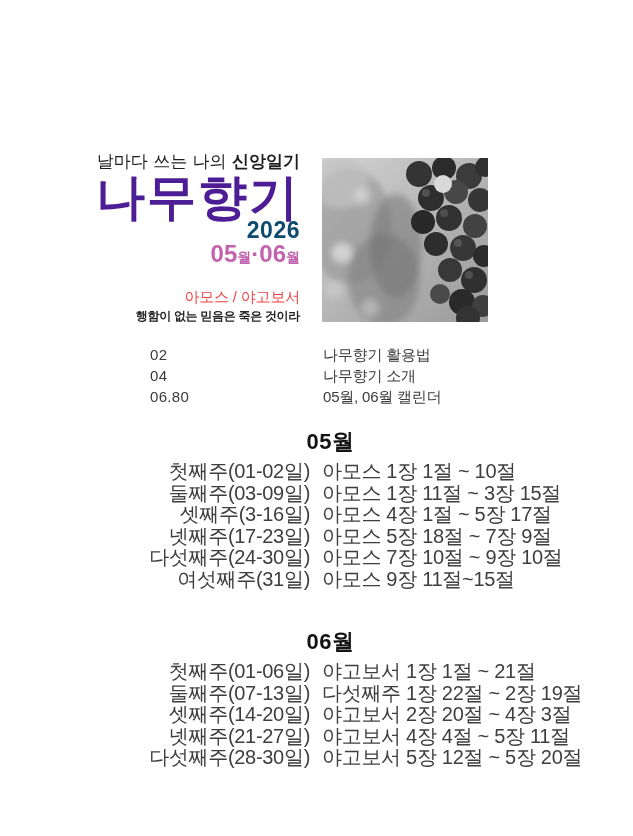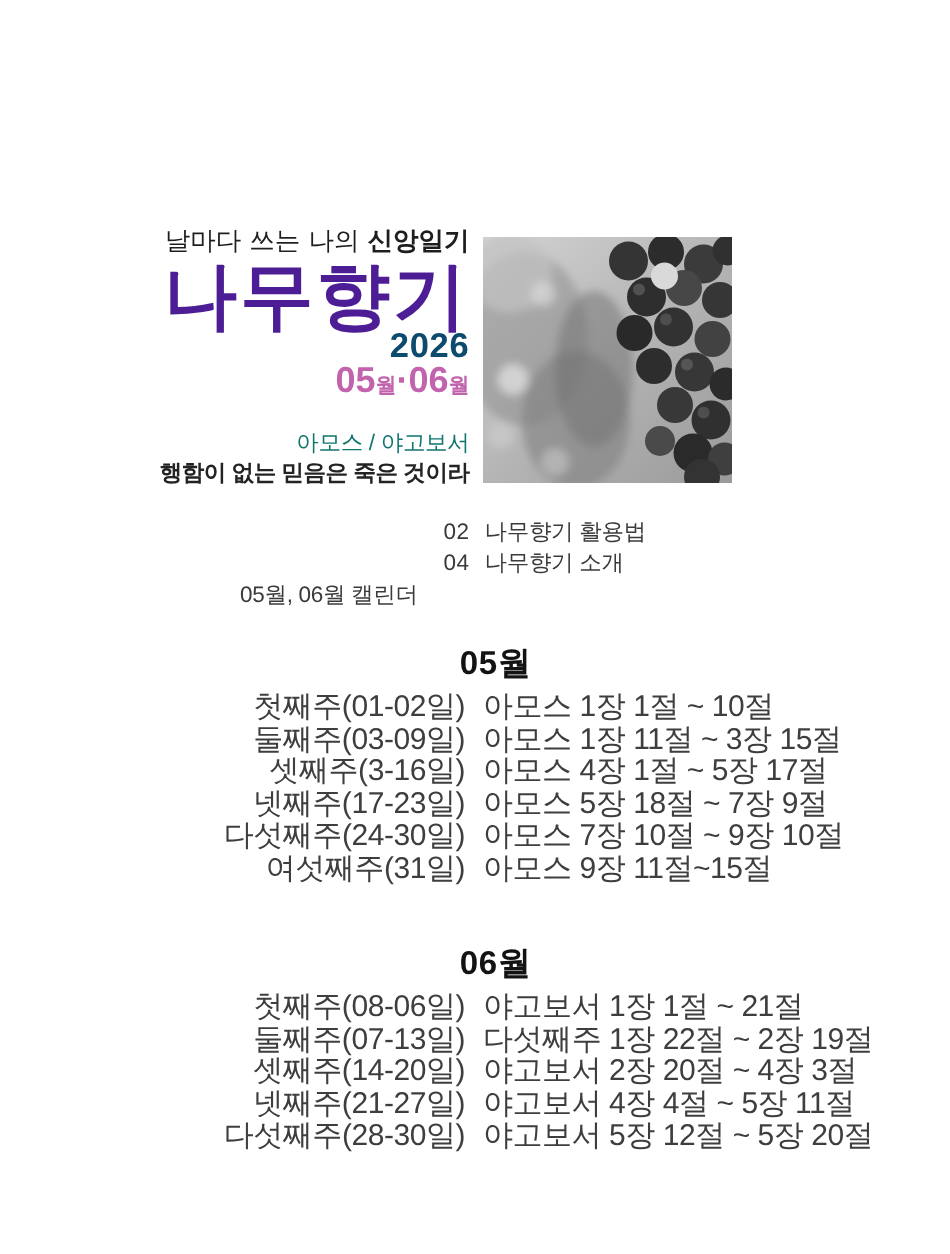--- a/index.html
+++ b/index.html
@@ -3,40 +3,40 @@
 <meta charset="utf-8">
 <style>
   html,body{margin:0;padding:0;background:#ffffff;}
   .page{
     position:relative;width:633px;height:836px;background:#ffffff;overflow:hidden;
     font-family:"Liberation Sans","DejaVu Sans",sans-serif;color:#3e3e3e;
   }
 
   
   .cover-row{position:absolute;top:152px;left:0;width:488px;display:flex;justify-content:flex-end;}
-  .cover-text{flex:1;display:flex;flex-direction:column;align-items:flex-end;text-align:right;padding-right:9px;}
+  .cover-text{flex:1;display:flex;flex-direction:column;align-items:flex-end;text-align:right;padding-right:22px;}
   .tagline{font-family:"DejaVu Serif","Liberation Serif",serif;font-size:17px;line-height:19px;color:#1e1e1e;white-space:nowrap;}
   .tagline .bold{font-weight:bold;}
   .main-title{font-family:"DejaVu Serif","Liberation Serif",serif;font-size:49px;line-height:50px;font-weight:600;color:#4c1d95;letter-spacing:2px;margin-top:1px;white-space:nowrap;}
   .year-line{font-size:23px;line-height:21px;font-weight:600;color:#0c4a6e;margin-top:-2px;letter-spacing:0.5px;}
   .months-line{line-height:25px;font-weight:600;color:#c263ae;white-space:nowrap;}
   .months-line .num{font-size:24px;text-align:right;}
   .months-line .small{font-size:14px;}
   .months-line .dot{font-size:24px;}
   .scripture{margin-top:17px;}
-  .scripture-books{font-size:15px;line-height:19px;color:#0f766e;font-weight:500;letter-spacing:-0.2px;}
-  .scripture-verse{font-size:15px;line-height:21px;color:#232323;font-weight:bold;letter-spacing:-0.3px;}
+  .scripture-books{font-size:15px;line-height:19px;color:#ef4444;font-weight:500;letter-spacing:-0.2px;}
+  .scripture-verse{font-size:12px;line-height:21px;color:#232323;font-weight:bold;letter-spacing:-0.3px;}
 
   .photo-frame{width:166px;height:164px;margin-top:6px;flex:0 0 166px;}
   .photo-frame svg{display:block;}
 
   
   .toc{position:absolute;top:344px;left:150px;width:340px;}
   .toc-row{display:flex;font-size:15px;line-height:21px;color:#3a3a3a;letter-spacing:-0.2px;}
-  .toc-num{width:163px;text-align:right;font-weight:500;letter-spacing:0.3px;}
+  .toc-num{width:163px;font-weight:500;letter-spacing:0.3px;}
   .toc-label{margin-left:10px;text-align:left;}
 
   
   .month-section{position:absolute;left:0;width:633px;}
   .section-may{top:428px;}
   .section-june{top:628px;}
   .section-heading{margin:0;text-align:center;padding-left:28px;font-size:22px;line-height:28px;font-weight:bold;color:#131313;letter-spacing:0.5px;}
   .schedule{margin-top:5px;display:grid;grid-template-columns:310px 1fr;column-gap:12px;font-size:20px;line-height:21.5px;color:#3e3e3e;letter-spacing:-0.3px;}
   .week-cell{text-align:right;}
   .reading-cell{text-align:left;}
@@ -120,20 +120,21 @@
         <div class="toc-num">02</div>
         <div class="toc-label">나무향기 활용법</div>
       </div>
 
       <div class="toc-row">
         <div class="toc-num">04</div>
         <div class="toc-label">나무향기 소개</div>
       </div>
 
       <div class="toc-row">
+        <div class="toc-num">06.80</div>
         <div class="toc-label">05월, 06월 캘린더</div>
       </div>
     </div>
 
   <section class="month-section section-may">
     <h2 class="section-heading">05월</h2>
     <div class="schedule">
 
         <div class="week-cell">첫째주(01-02일)</div>
         <div class="reading-cell">아모스 1장 1절 ~ 10절</div>
@@ -152,21 +153,21 @@
 
         <div class="week-cell">여섯째주(31일)</div>
         <div class="reading-cell">아모스 9장 11절~15절</div>
       </div>
   </section>
 
   <section class="month-section section-june">
     <h2 class="section-heading">06월</h2>
     <div class="schedule">
 
-        <div class="week-cell">첫째주(08-06일)</div>
+        <div class="week-cell">첫째주(01-06일)</div>
         <div class="reading-cell">야고보서 1장 1절 ~ 21절</div>
 
         <div class="week-cell">둘째주(07-13일)</div>
         <div class="reading-cell">다섯째주 1장 22절 ~ 2장 19절</div>
 
         <div class="week-cell">셋째주(14-20일)</div>
         <div class="reading-cell">야고보서 2장 20절 ~ 4장 3절</div>
 
         <div class="week-cell">넷째주(21-27일)</div>
         <div class="reading-cell">야고보서 4장 4절 ~ 5장 11절</div>

